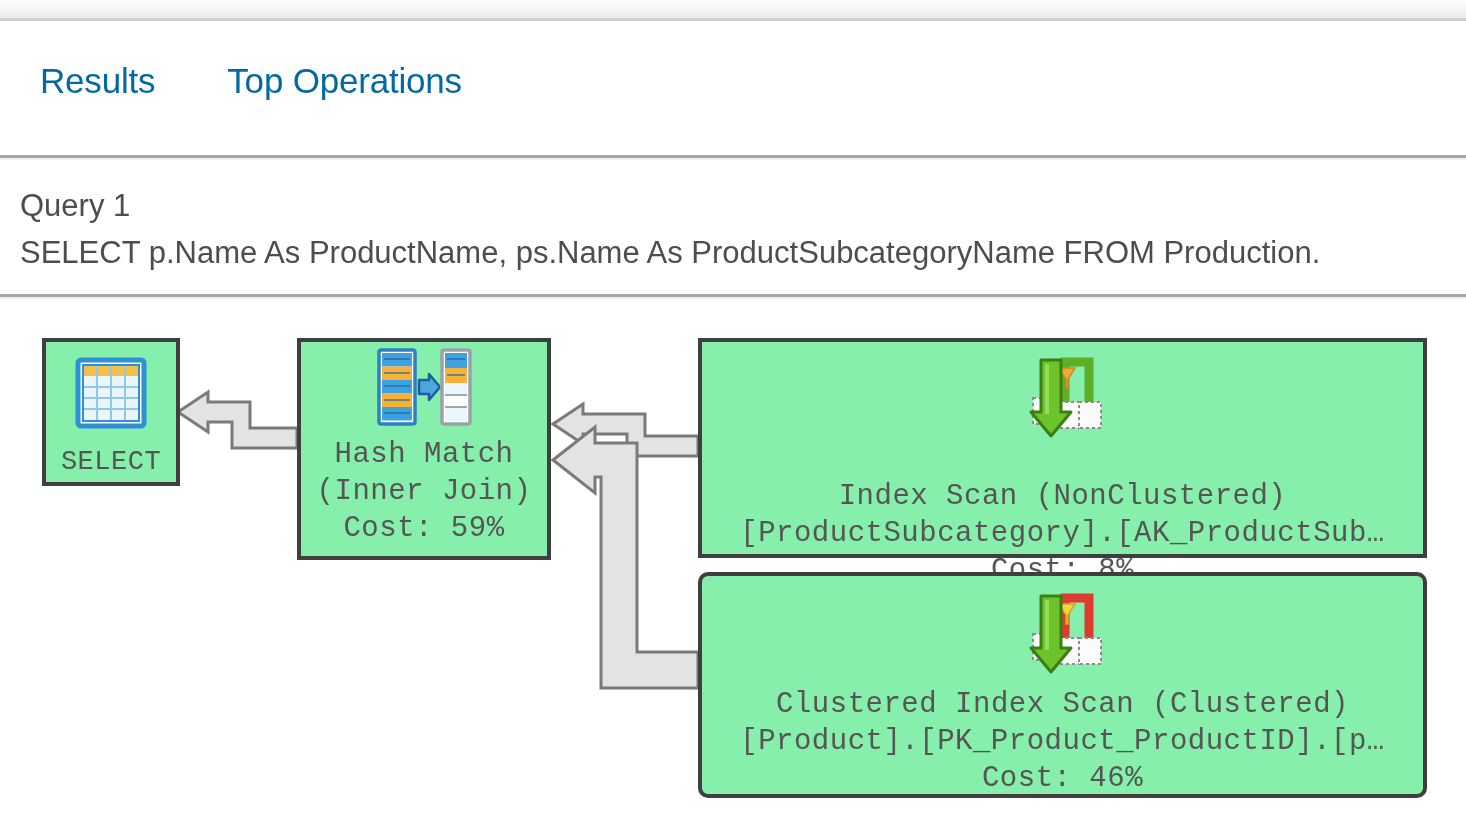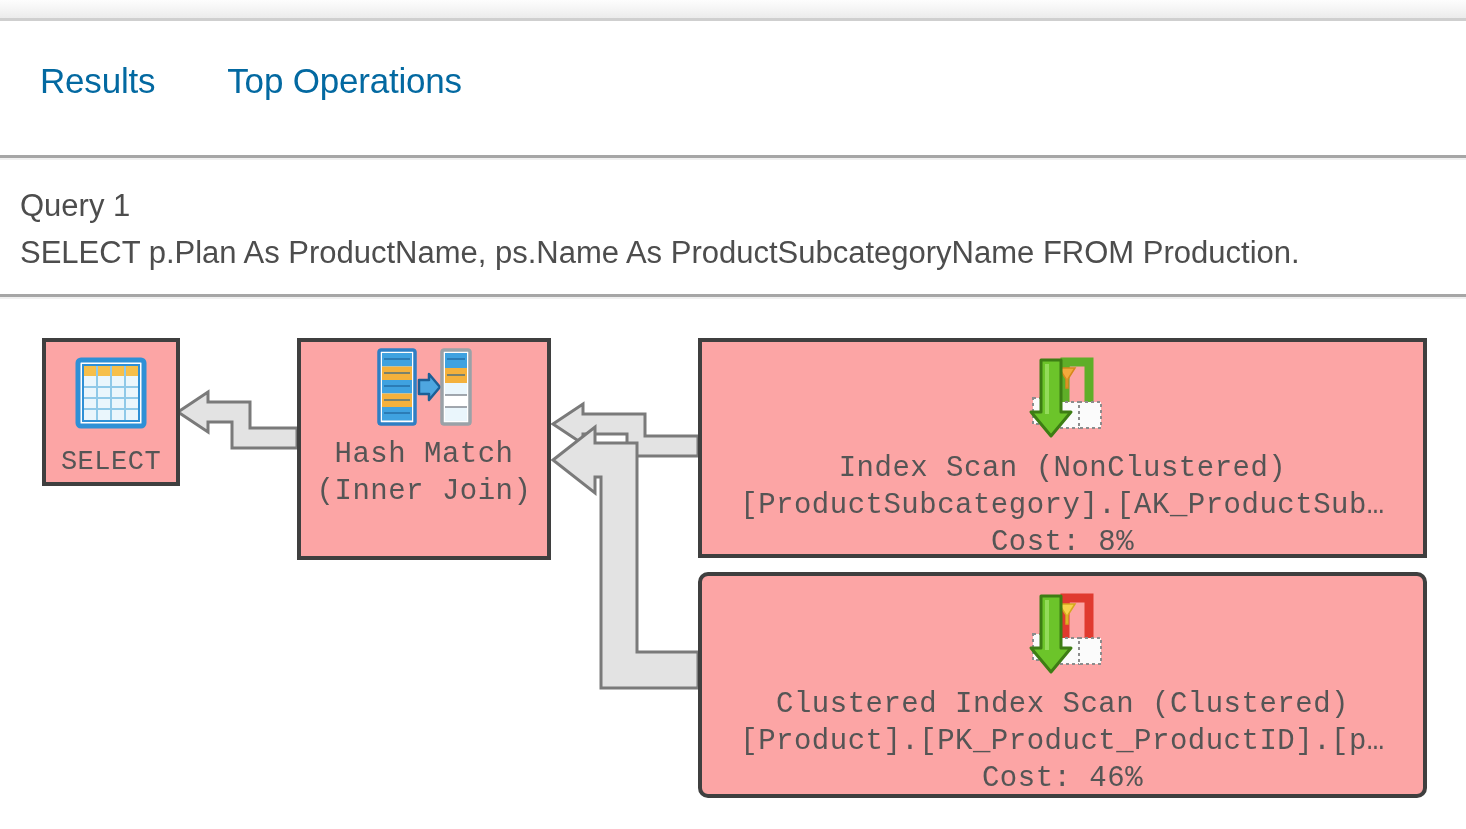--- a/index.html
+++ b/index.html
@@ -80,21 +80,21 @@
   .canvas {
     position: absolute; left: 0; top: 300px;
     width: 1466px; height: 529px;
     overflow: hidden;
   }
 
   
   .node {
     position: absolute;
     border: 4px solid #3f3f3f;
-    background: #fca5a5;
+    background: #86efac;
     display: flex;
     flex-direction: column;
     align-items: center;
     justify-content: flex-start;
   }
   .node-label {
     font-family: "Liberation Mono", "DejaVu Sans Mono", monospace;
     font-size: 29px;
     line-height: 37px;
     color: #555555;
@@ -113,20 +113,21 @@
   #node-hashmatch {
     left: 297px; top: 38px;
     width: 254px; height: 222px;
     padding-top: 4px;
   }
 
   #node-indexscan {
     left: 698px; top: 38px;
     width: 729px; height: 220px;
     padding-top: 10px;
+    gap: 28px;
   }
 
   #node-clusteredscan {
     left: 698px; top: 272px;
     width: 729px; height: 226px;
     padding-top: 12px;
     border-radius: 10px;
   }
 
   .node-lines { margin-top: 4px; }
@@ -165,21 +166,21 @@
     <div class="tab">
       <span>Top Operations</span>
       
     </div>
   </div>
 
   <div class="rule" id="rule-top"></div>
 
   <div class="query-block">
     <div class="query-label">Query 1</div>
-    <div class="query-sql">SELECT p.Plan As ProductName, ps.Name As ProductSubcategoryName FROM Production.</div>
+    <div class="query-sql">SELECT p.Name As ProductName, ps.Name As ProductSubcategoryName FROM Production.</div>
   </div>
 
   <div class="rule" id="rule-bottom"></div>
 
   <div class="canvas">
 
     <svg class="connectors" viewBox="0 0 1466 529">
 
       <path class="conn-path" d="M 178,112 L 208,92 L 208,102 L 250,102 L 250,128 L 297,128 L 297,148 L 232,148 L 232,122 L 208,122 L 208,132 Z"></path>
 
@@ -246,20 +247,21 @@
           <g stroke="#1c5f96" stroke-width="1.4" opacity="0.8">
             <line x1="73" y1="13" x2="91" y2="13"></line>
             <line x1="73" y1="29" x2="91" y2="29"></line>
           </g>
           <rect x="68" y="4" width="28" height="74" fill="none" stroke="#9aa2a8" stroke-width="3" rx="2"></rect>
         </svg>
       </div>
       <div class="node-label node-lines">
         <div>Hash Match</div>
         <div>(Inner Join)</div>
+        <div>Cost: 59%</div>
       </div>
     </div>
 
     <div class="node" id="node-indexscan">
       <div class="icon-wrap">
         <svg width="96" height="90" viewBox="0 0 96 90">
 
           <path d="M 30,12 L 30,58" stroke="#5fae28" stroke-width="9" fill="none"></path>
           <path d="M 50,18 L 50,10 L 74,10 L 74,52" stroke="#5fae28" stroke-width="9" fill="none"></path>
           <path d="M 50,10 L 50,58" stroke="#5fae28" stroke-width="9" fill="none"></path>

